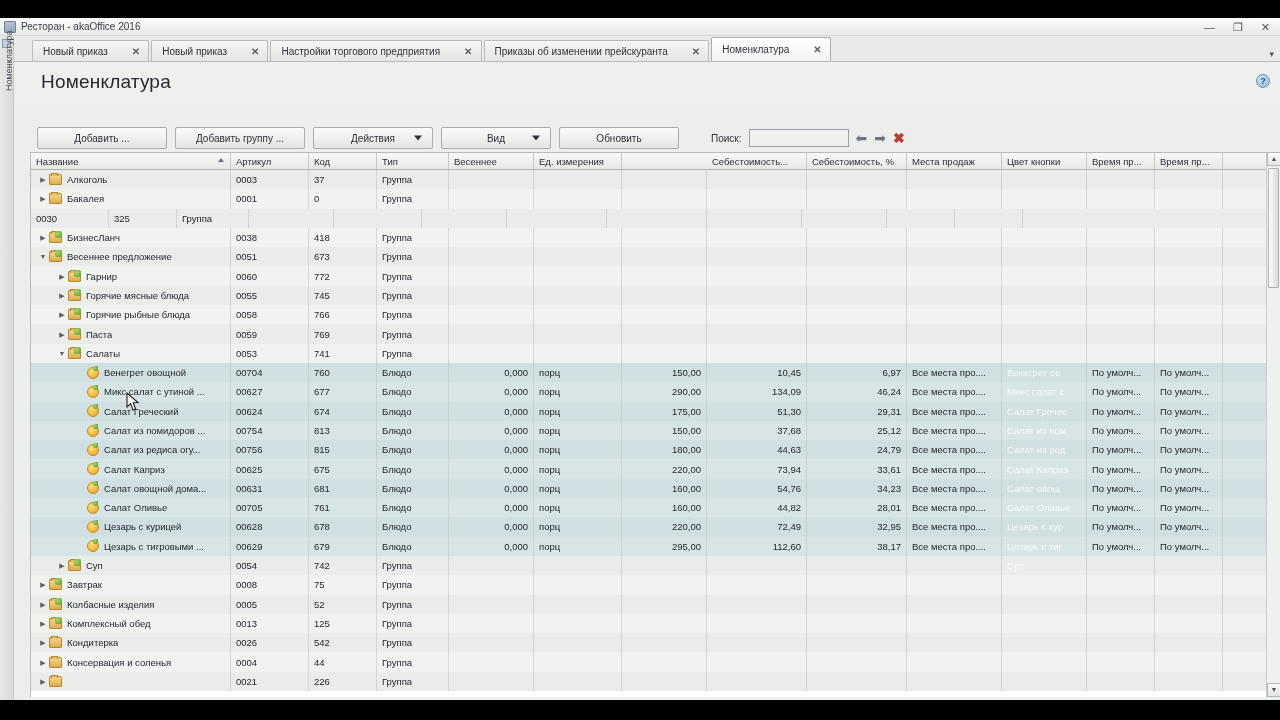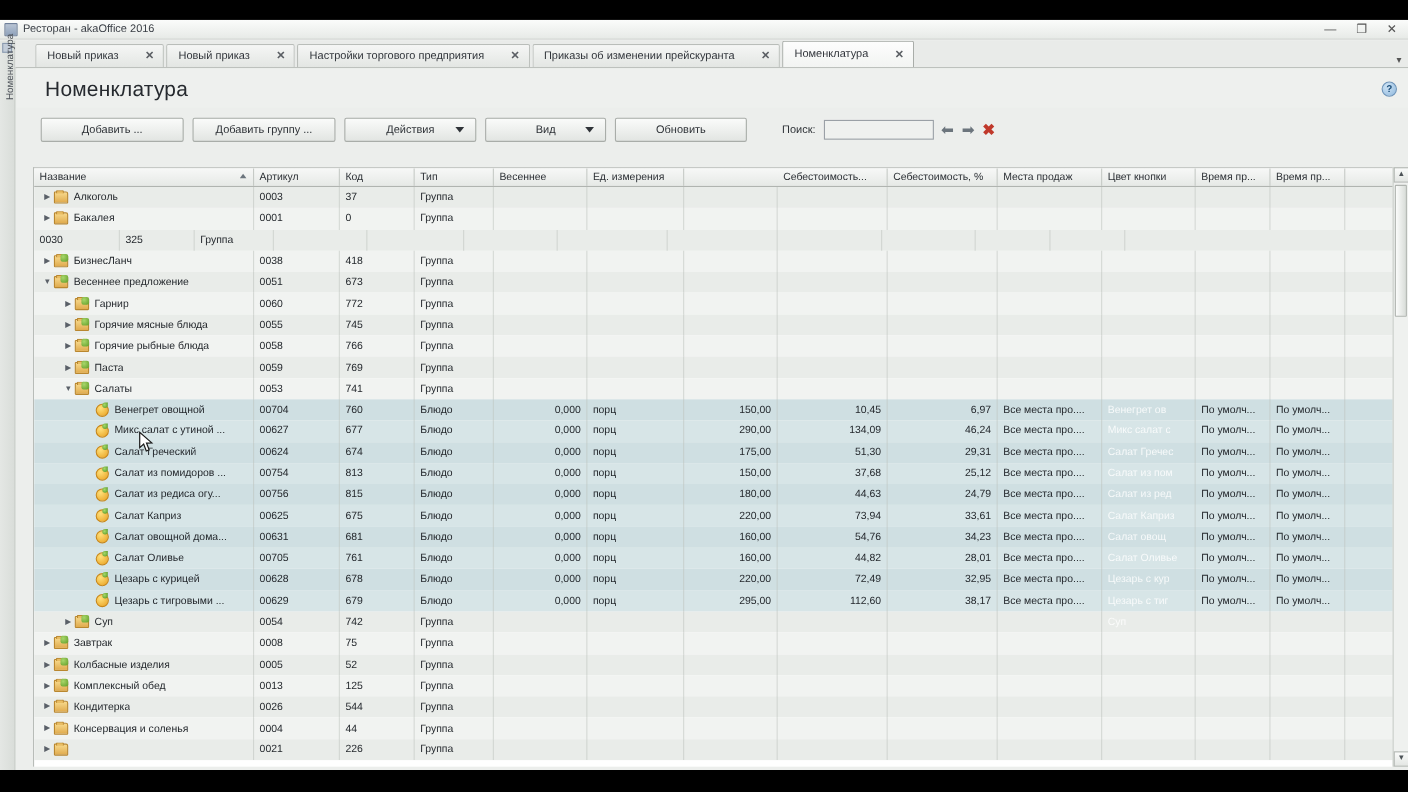--- a/index.html
+++ b/index.html
@@ -97,21 +97,21 @@
     position:absolute; right:10px; top:12px; width:14px; height:14px;
     border-radius:50%;
     background:radial-gradient(circle at 35% 30%, #cfe4f5, #8fb8dd);
     border:1px solid #6d93b8;
     font-size:9px; color:#1d4f7a; text-align:center; line-height:13px;
     font-weight:bold;
   }
 
   
   .toolbar {
-    position:absolute; left:15px; top:80px; width:1265px; height:40px;
+    position:absolute; left:15px; top:100px; width:1265px; height:40px;
     background:#eceeec;
     display:flex; align-items:center; padding-left:22px;
   }
   .tbtn {
     height:22px; min-width:78px; padding:0 10px; margin-right:8px;
     background:linear-gradient(#fafbfa,#e2e5e2);
     border:1px solid #a9ada9; border-radius:2px;
     font-size:10px; color:#2d3136;
     display:flex; align-items:center; justify-content:center;
     cursor:default; position:relative;
@@ -1452,21 +1452,21 @@
               <div class="name-inner" style="padding-left: 6px;">
                 <span class="twisty">▶</span>
                 <span class="ficon folder"></span>
                 <span style="overflow: hidden; white-space: nowrap;">Кондитерка</span>
               </div>
             </div>
             <div class="cell" style="width: 78px; flex: 0 0 78px;">
               <span>0026</span>
             </div>
             <div class="cell" style="width: 68px; flex: 0 0 68px;">
-              <span>544</span>
+              <span>542</span>
             </div>
             <div class="cell" style="width: 72px; flex: 0 0 72px;">
               <span>Группа</span>
             </div>
             <div class="cell num" style="width: 85px; flex: 0 0 85px;">
               <span></span>
             </div>
             <div class="cell" style="width: 88px; flex: 0 0 88px;">
               <span></span>
             </div>

